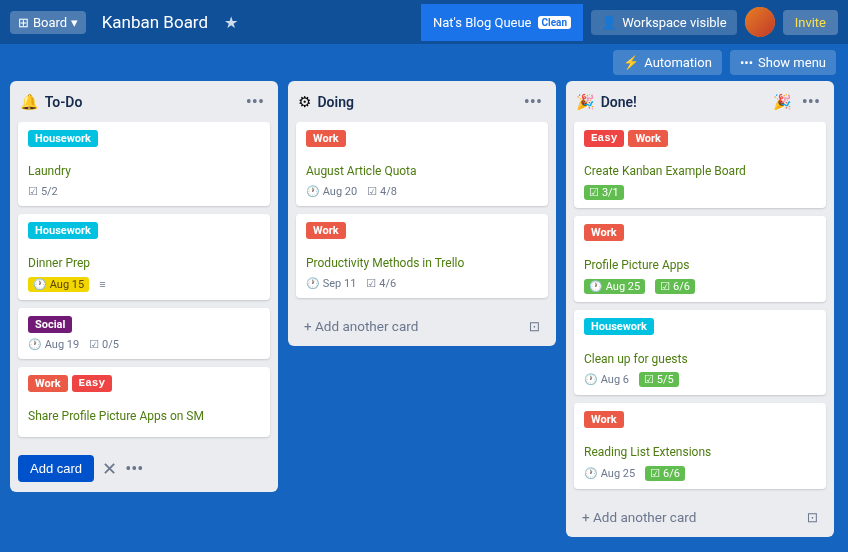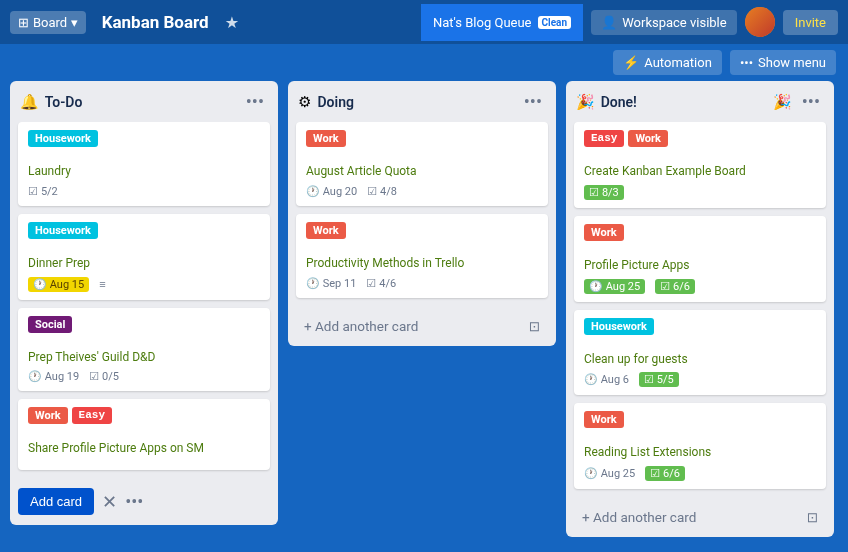--- a/index.html
+++ b/index.html
@@ -25,21 +25,21 @@
       background: rgba(255,255,255,0.25);
       border-radius: 4px;
       padding: 4px 8px;
       color: #fff;
       font-size: 13px;
       cursor: pointer;
     }
     .nav-title {
       color: #fff;
       font-size: 17px;
-      font-weight: 700;
+      font-weight: 400;
       padding: 0 8px;
     }
     .nav-star {
       color: rgba(255,255,255,0.8);
       font-size: 16px;
       cursor: pointer;
     }
     .nav-spacer { flex: 1; }
     .nav-queue-btn {
       background: #1a73e8;
@@ -334,21 +334,20 @@
             </span>
             <span class="card-meta-item">
               <span class="meta-icon">≡</span>
             </span>
           </div>
         </div>
         <div class="card">
           <div class="card-labels">
             <span class="label label-social">Social</span>
           </div>
-          <div class="card-title">Prep Theives' Guild D&amp;D</div>
           <div class="card-meta">
             <span class="card-meta-item">
               <span class="meta-icon">🕐</span>
               <span>Aug 19</span>
             </span>
             <span class="card-meta-item">
               <span class="meta-icon">☑</span>
               <span>0/5</span>
             </span>
           </div>
@@ -426,21 +425,21 @@
       <div class="column-content">
         <div class="card">
           <div class="card-labels">
             <span class="label label-easy">Easy</span>
             <span class="label label-work">Work</span>
           </div>
           <div class="card-title">Create Kanban Example Board</div>
           <div class="card-meta">
             <span class="card-meta-item badge-green">
               <span class="meta-icon">☑</span>
-              <span>8/3</span>
+              <span>3/1</span>
             </span>
           </div>
         </div>
         <div class="card">
           <div class="card-labels">
             <span class="label label-work">Work</span>
           </div>
           <div class="card-title">Profile Picture Apps</div>
           <div class="card-meta">
             <span class="card-meta-item badge-green">

